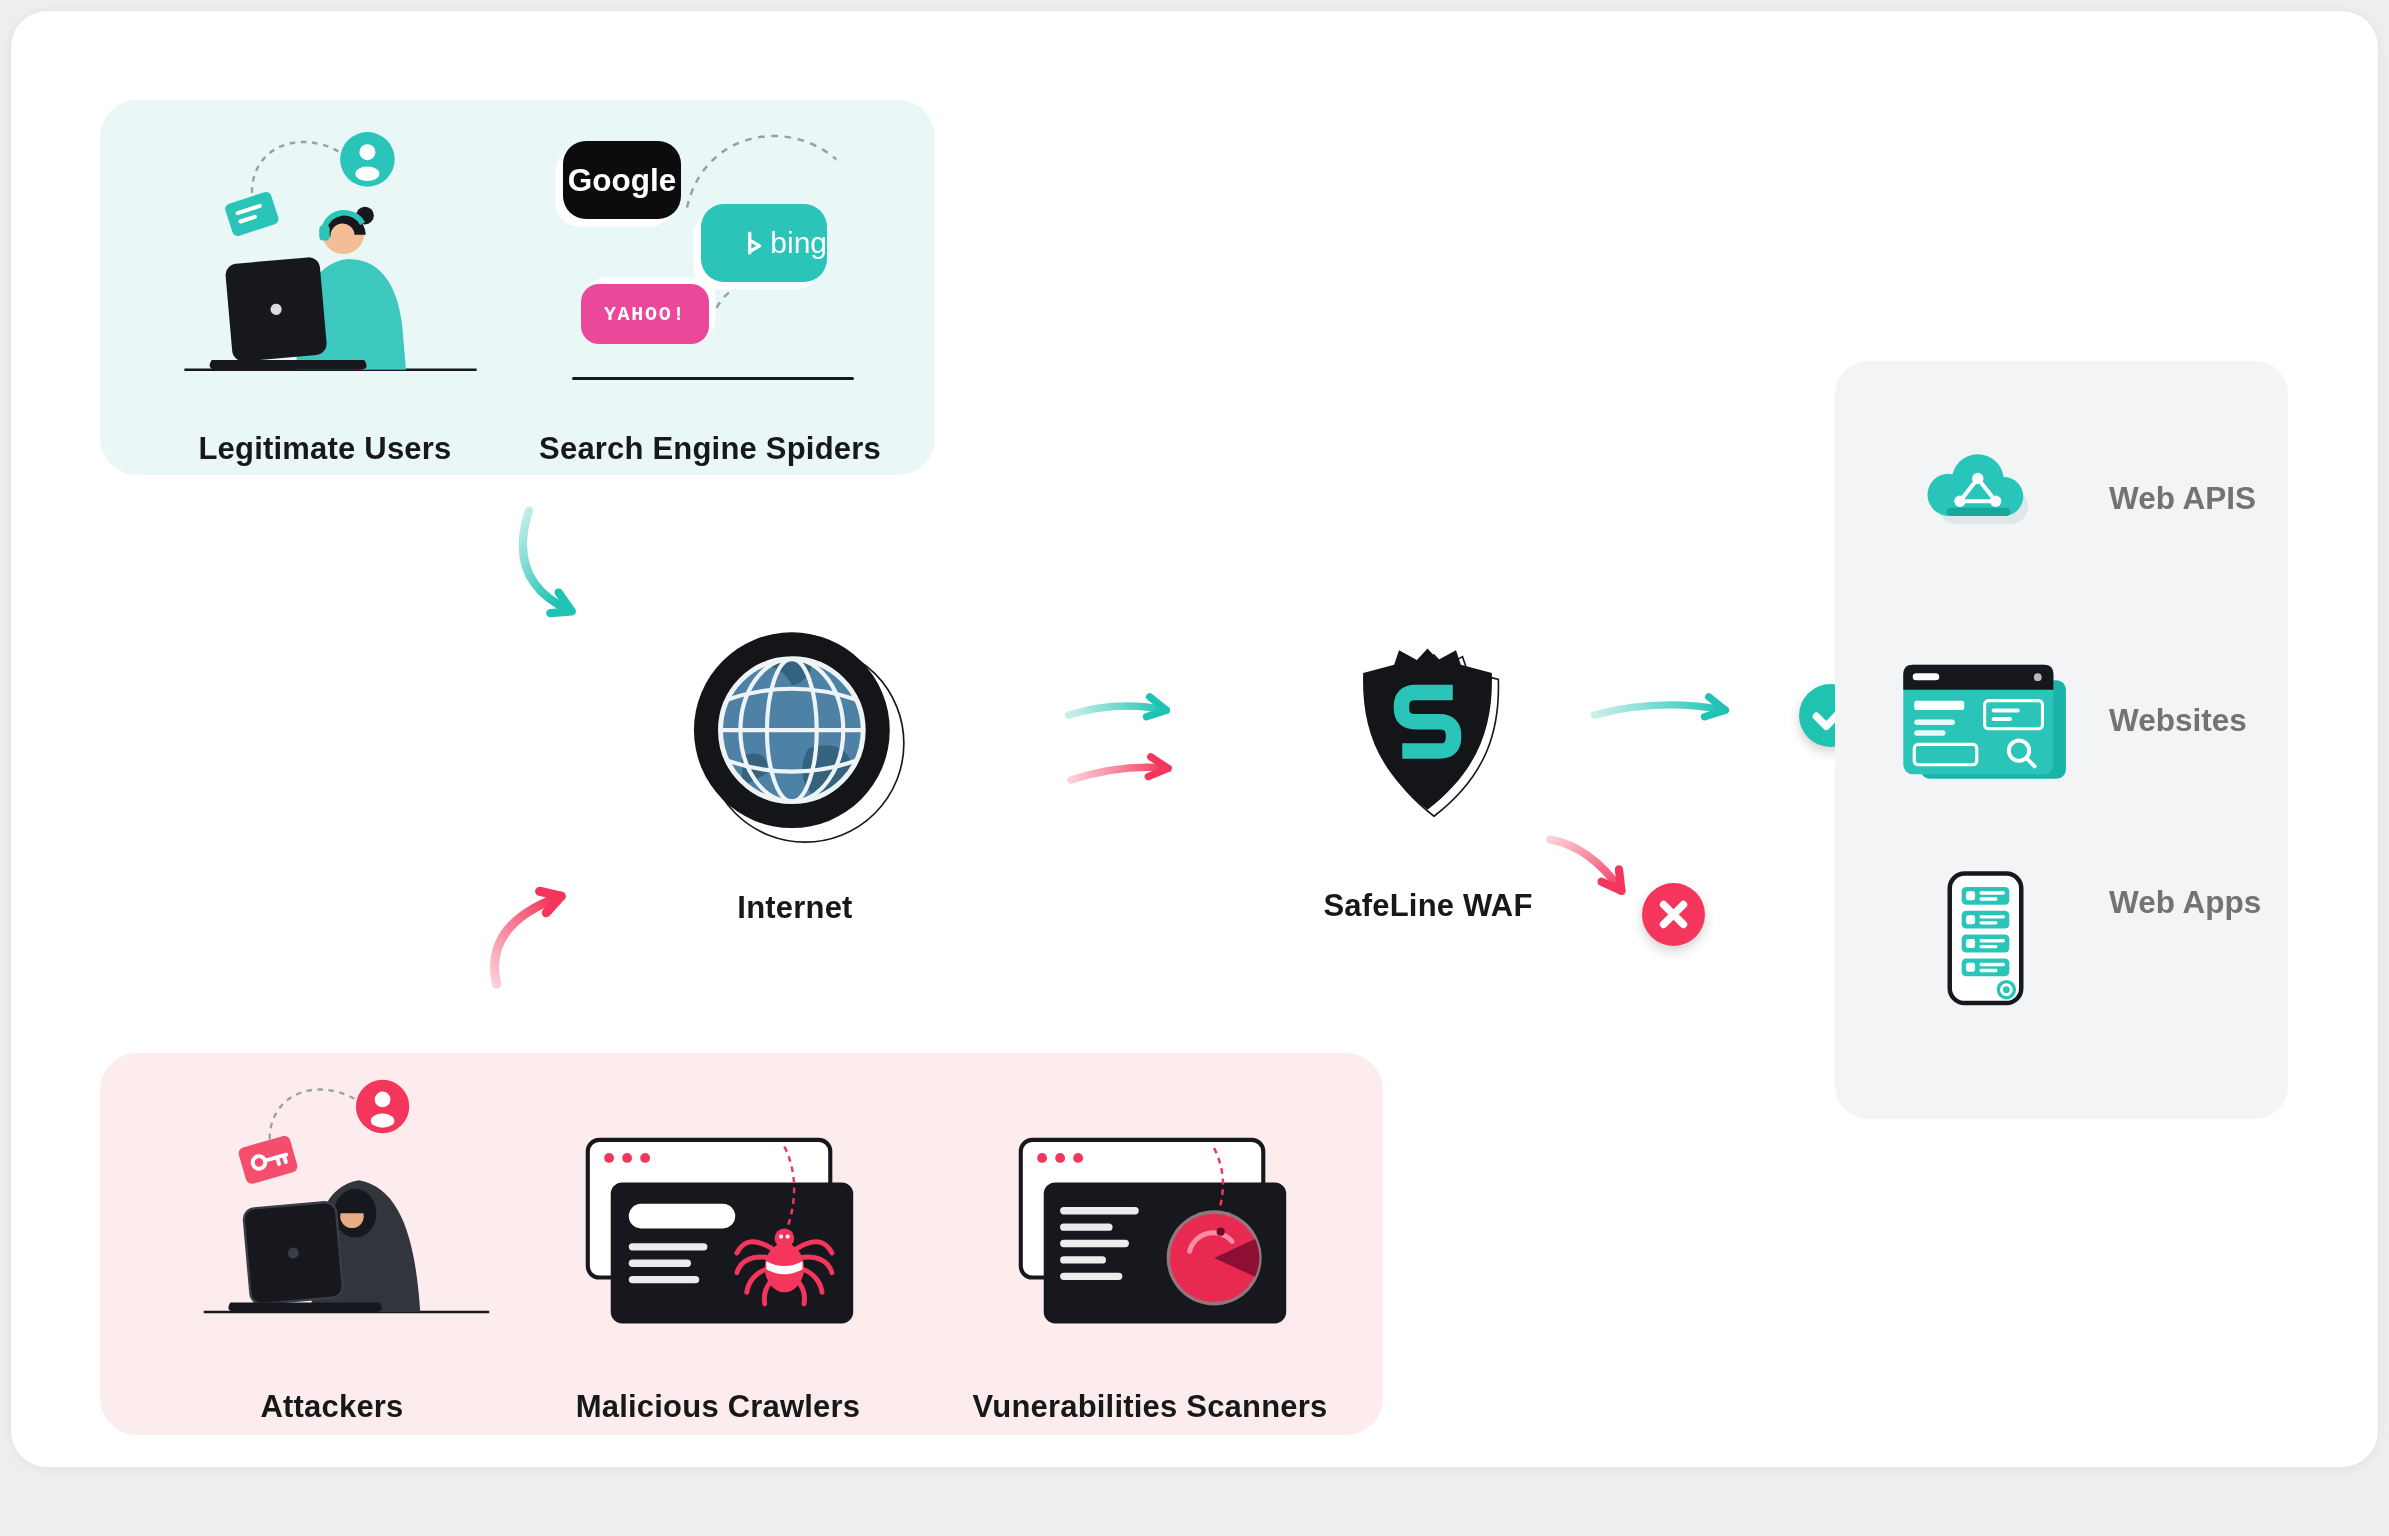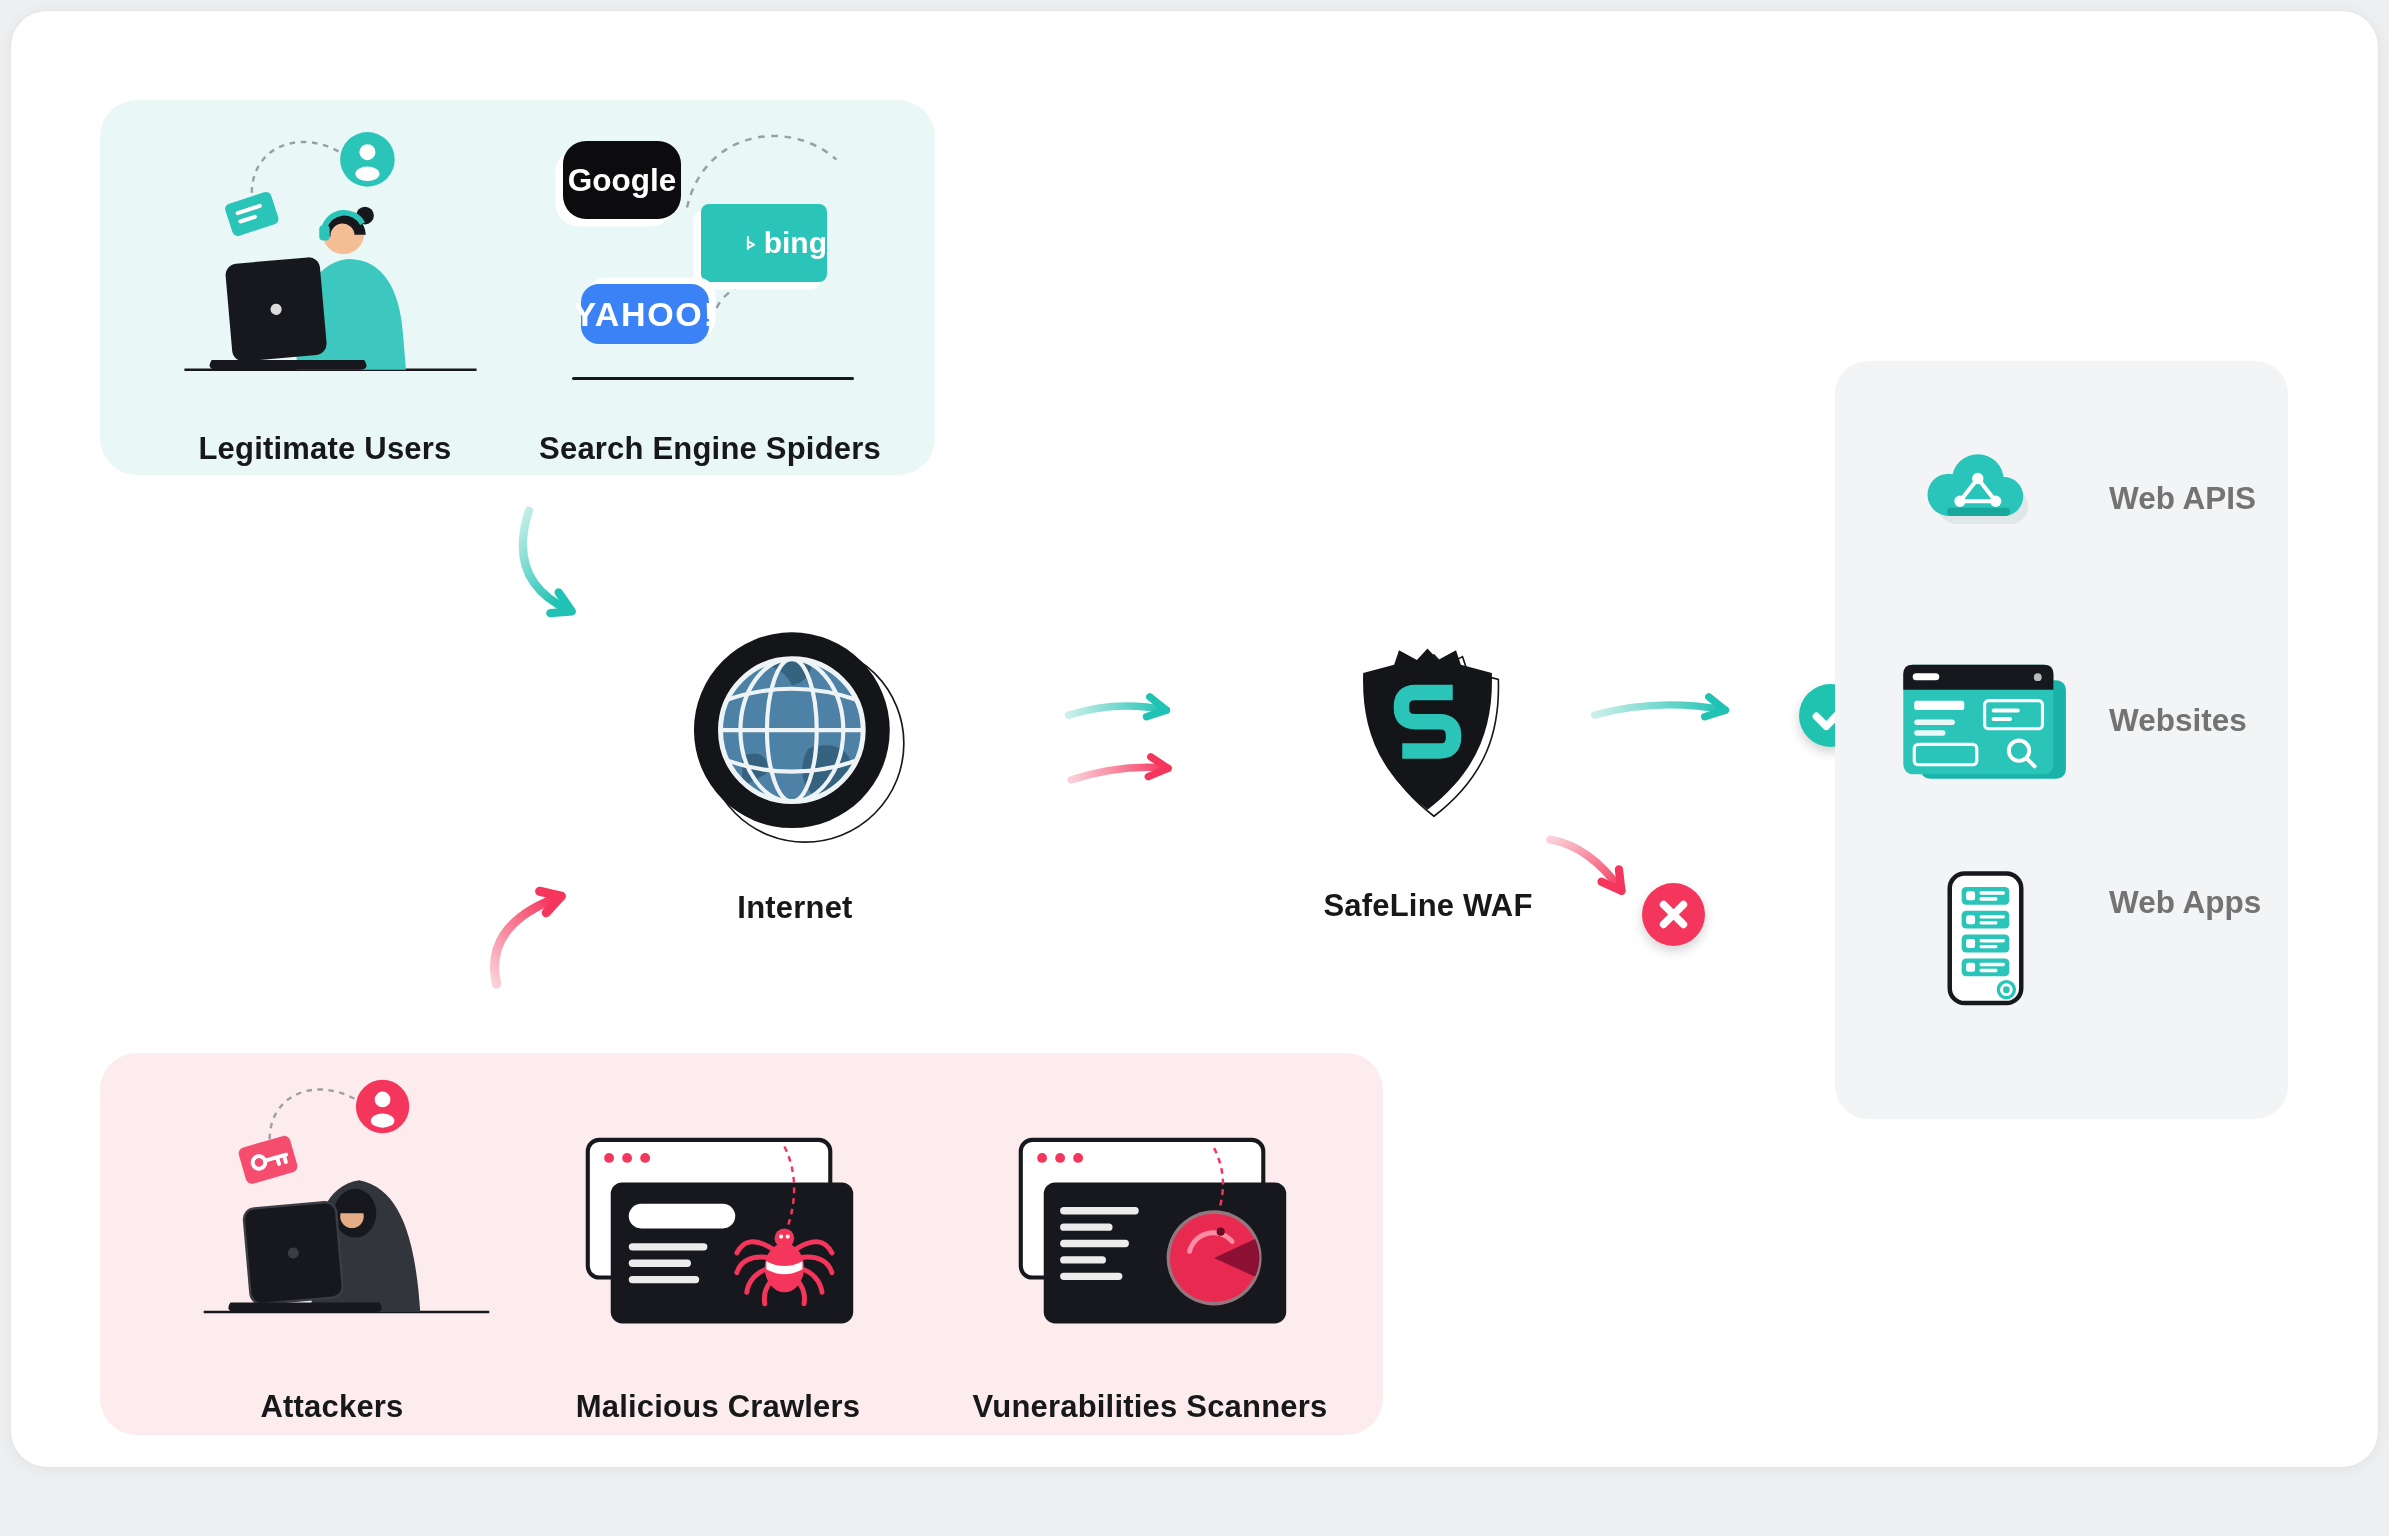--- a/index.html
+++ b/index.html
@@ -11,24 +11,24 @@
   .abs { position: absolute; }
   .group-box { position: absolute; border-radius: 37px; }
   .lbl { position: absolute; transform: translate(-50%, -50%); font-weight: 700; font-size: 31px;
          color: #17181a; white-space: nowrap; text-align: center; letter-spacing: 0.2px; margin-top: 27px; }
   .lbl-left { position: absolute; transform: translate(0, -50%); font-weight: 700; font-size: 31.5px;
               color: #737373; white-space: nowrap; }
   .pill { position: absolute; display: flex; align-items: center; justify-content: center;
           color: #ffffff; gap: 8.3px; }
   .pill-google { background: #0c0c0f; border-radius: 23px; box-shadow: -7.5px 7.5px 0 0 #ffffff;
                  font-size: 31.5px; font-weight: 700; }
-  .pill-bing { background: #2bc4b8; border-radius: 8px; box-shadow: -7.5px 7.5px 0 0 #ffffff;
-               font-size: 30px; font-weight: 700; padding-left: 44px; }
-  .pill-yahoo { background: #3b82f6; border-radius: 18px; box-shadow: 6.6px -6.6px 0 0 #ffffff;
-                font-family: Liberation Sans, sans-serif; font-size: 34px; font-weight: 700; letter-spacing: 1.7px; }
+  .pill-bing { background: #2bc4b8; border-radius: 23px; box-shadow: -7.5px 7.5px 0 0 #ffffff;
+               font-size: 30px; font-weight: 400; padding-left: 44px; }
+  .pill-yahoo { background: #ec4899; border-radius: 18px; box-shadow: 6.6px -6.6px 0 0 #ffffff;
+                font-family: Liberation Mono, monospace; font-size: 20px; font-weight: 700; letter-spacing: 1.7px; }
   .ground-line { position: absolute; height: 2.5px; background: #17181d; border-radius: 1.7px; }
   .status-circle { position: absolute; width: 63px; height: 63px; border-radius: 50%;
                    box-shadow: 0 5px 11.6px rgba(0,0,0,0.18); }
   svg { display: block; }
 </style>
 </head>
 <body>
 
 <div class="canvas">
   <div class="card"></div>

